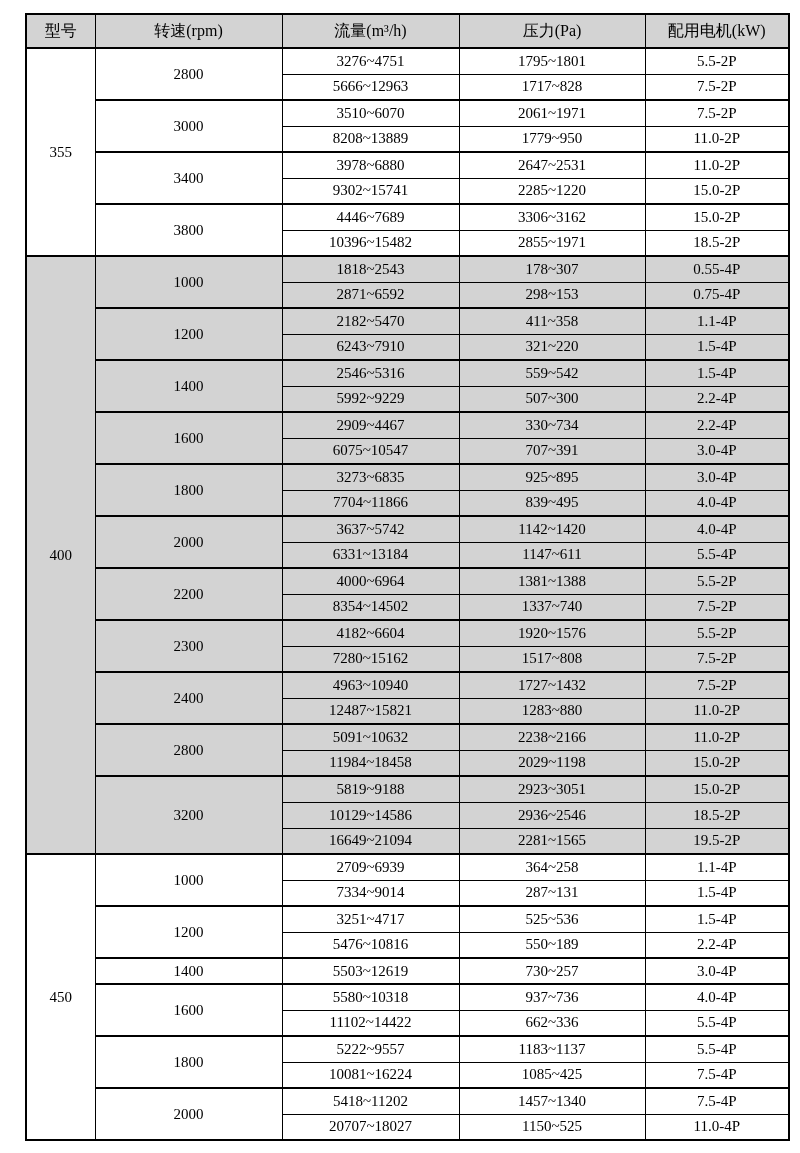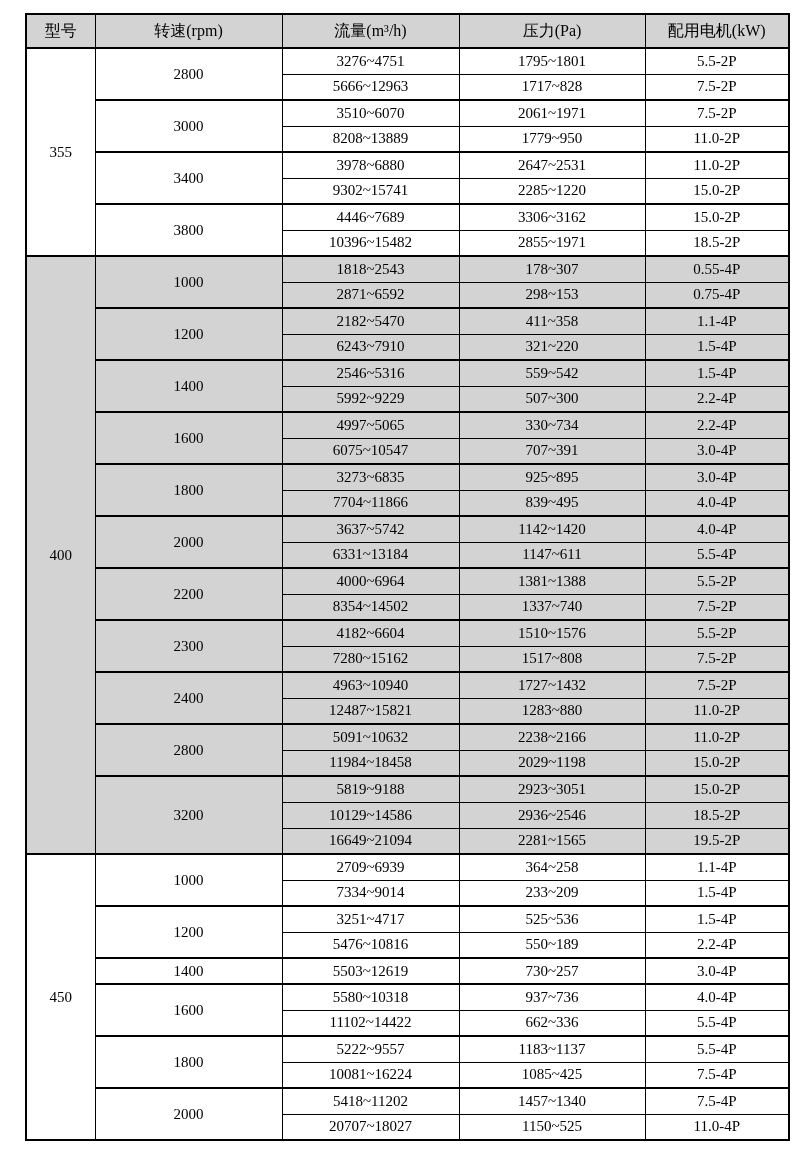--- a/index.html
+++ b/index.html
@@ -159,21 +159,21 @@
           <td>559~542</td>
           <td>1.5-4P</td>
         </tr>
         <tr class="shaded">
           <td>5992~9229</td>
           <td>507~300</td>
           <td>2.2-4P</td>
         </tr>
         <tr class="group-start shaded">
           <td rowspan="2">1600</td>
-          <td>4997~5065</td>
+          <td>2909~4467</td>
           <td>330~734</td>
           <td>2.2-4P</td>
         </tr>
         <tr class="shaded">
           <td>6075~10547</td>
           <td>707~391</td>
           <td>3.0-4P</td>
         </tr>
         <tr class="group-start shaded">
           <td rowspan="2">1800</td>
@@ -204,21 +204,21 @@
           <td>5.5-2P</td>
         </tr>
         <tr class="shaded">
           <td>8354~14502</td>
           <td>1337~740</td>
           <td>7.5-2P</td>
         </tr>
         <tr class="group-start shaded">
           <td rowspan="2">2300</td>
           <td>4182~6604</td>
-          <td>1510~1576</td>
+          <td>1920~1576</td>
           <td>5.5-2P</td>
         </tr>
         <tr class="shaded">
           <td>7280~15162</td>
           <td>1517~808</td>
           <td>7.5-2P</td>
         </tr>
         <tr class="group-start shaded">
           <td rowspan="2">2400</td>
           <td>4963~10940</td>
@@ -259,21 +259,21 @@
         </tr>
         <tr class="group-start">
           <td rowspan="11">450</td>
           <td rowspan="2">1000</td>
           <td>2709~6939</td>
           <td>364~258</td>
           <td>1.1-4P</td>
         </tr>
         <tr>
           <td>7334~9014</td>
-          <td>233~209</td>
+          <td>287~131</td>
           <td>1.5-4P</td>
         </tr>
         <tr class="group-start">
           <td rowspan="2">1200</td>
           <td>3251~4717</td>
           <td>525~536</td>
           <td>1.5-4P</td>
         </tr>
         <tr>
           <td>5476~10816</td>

